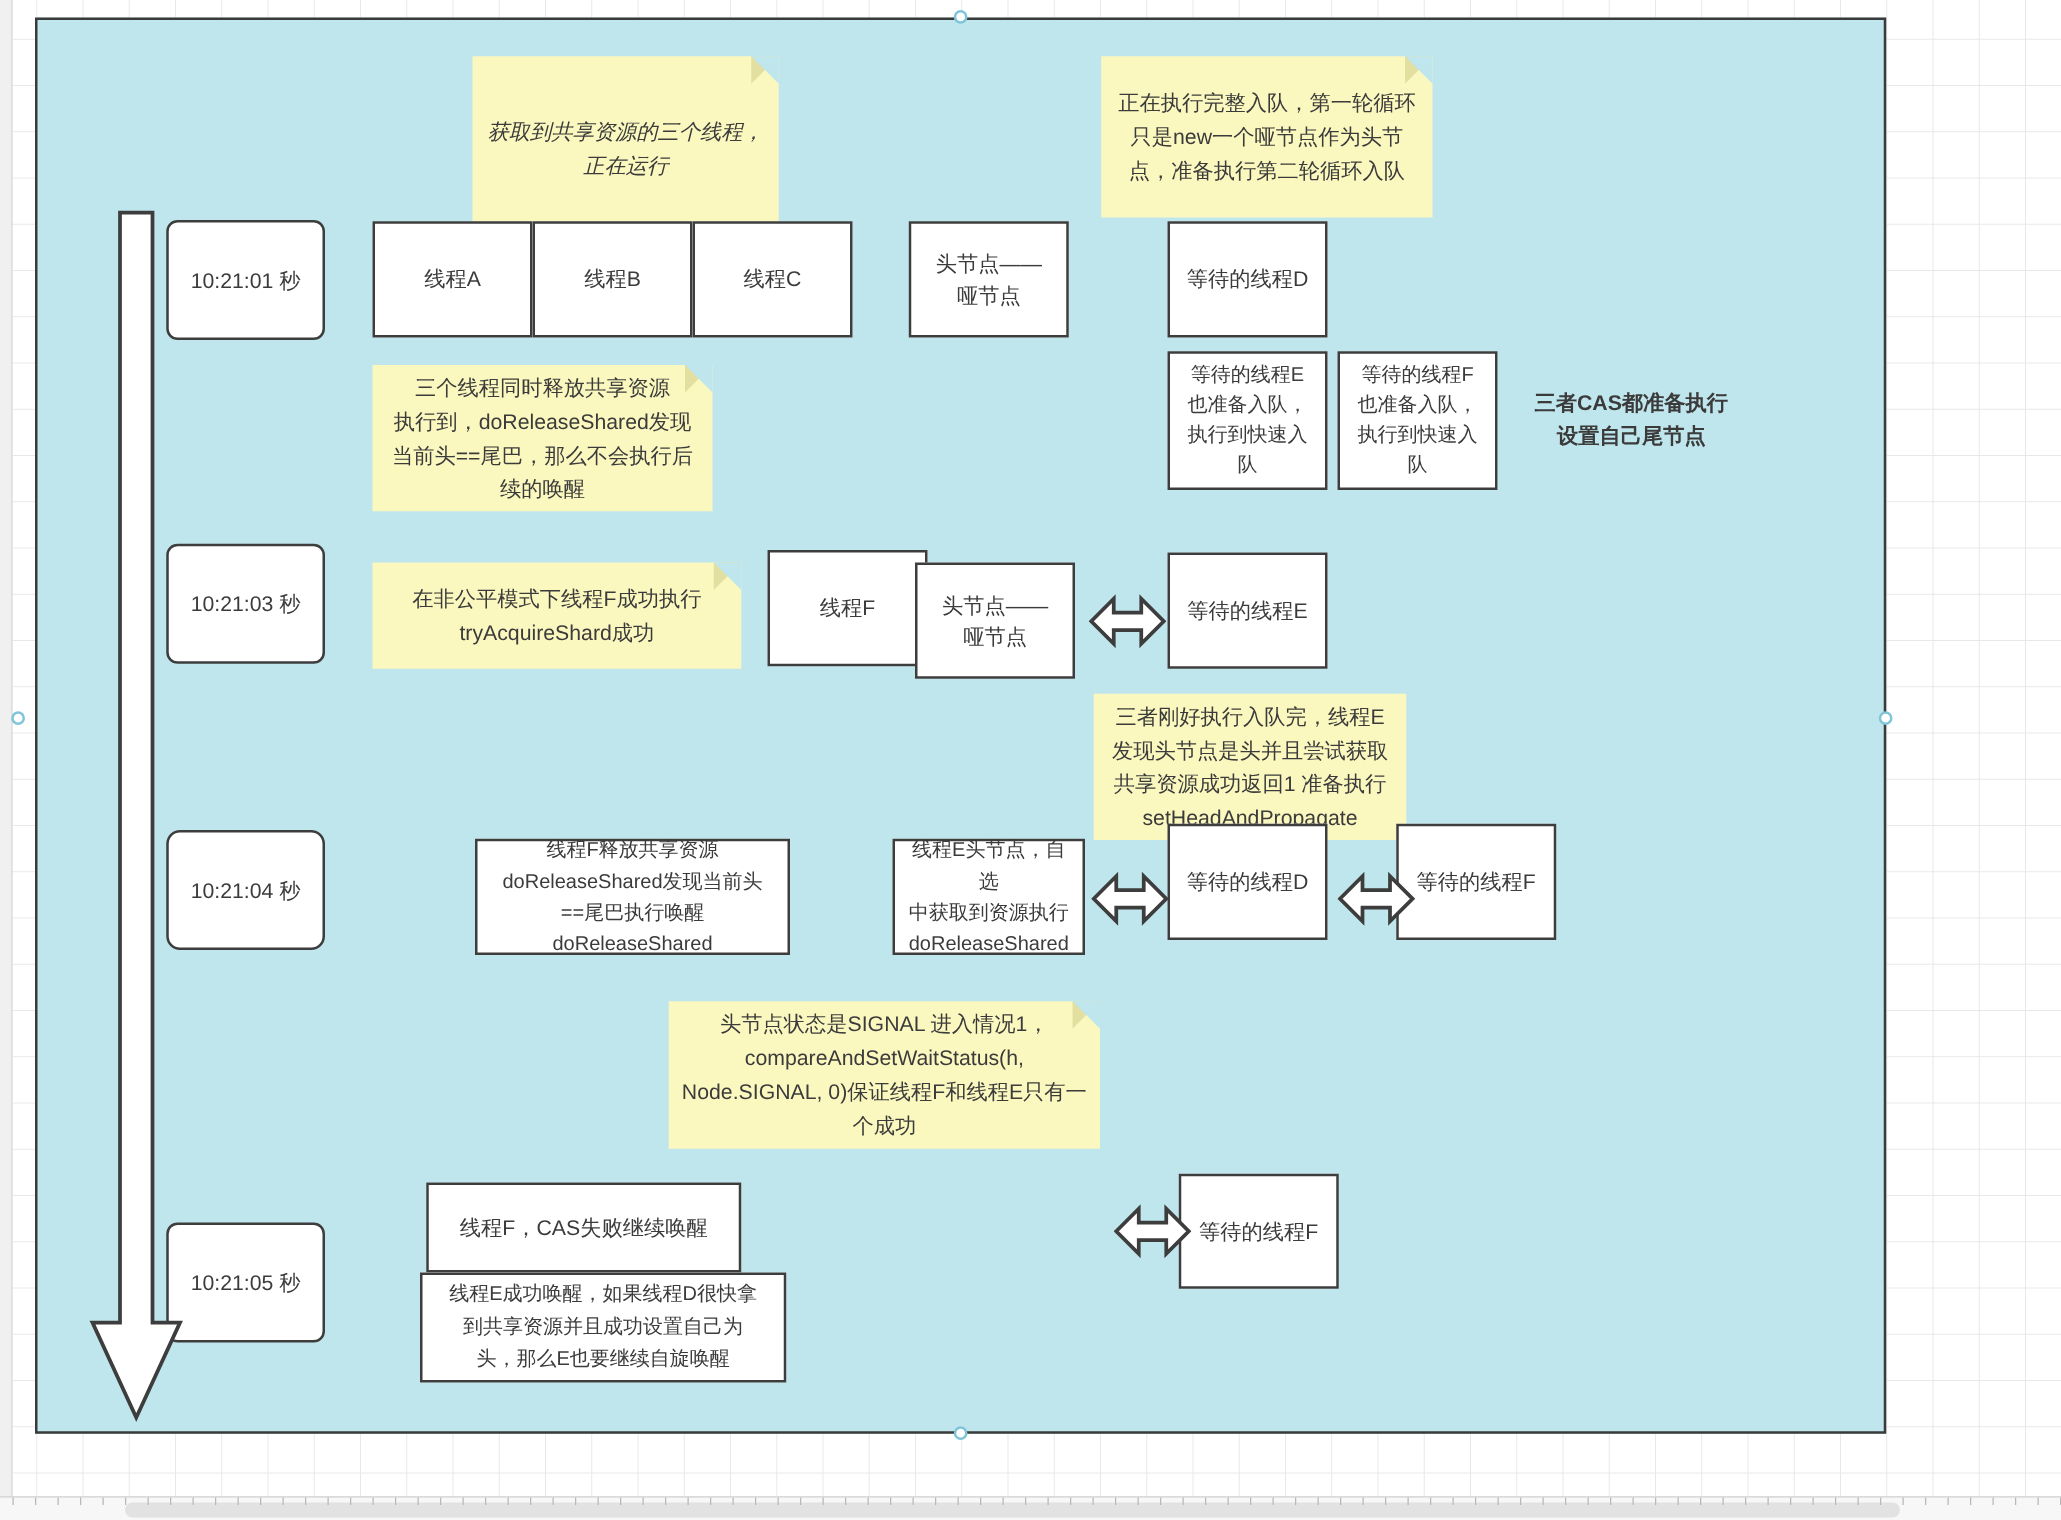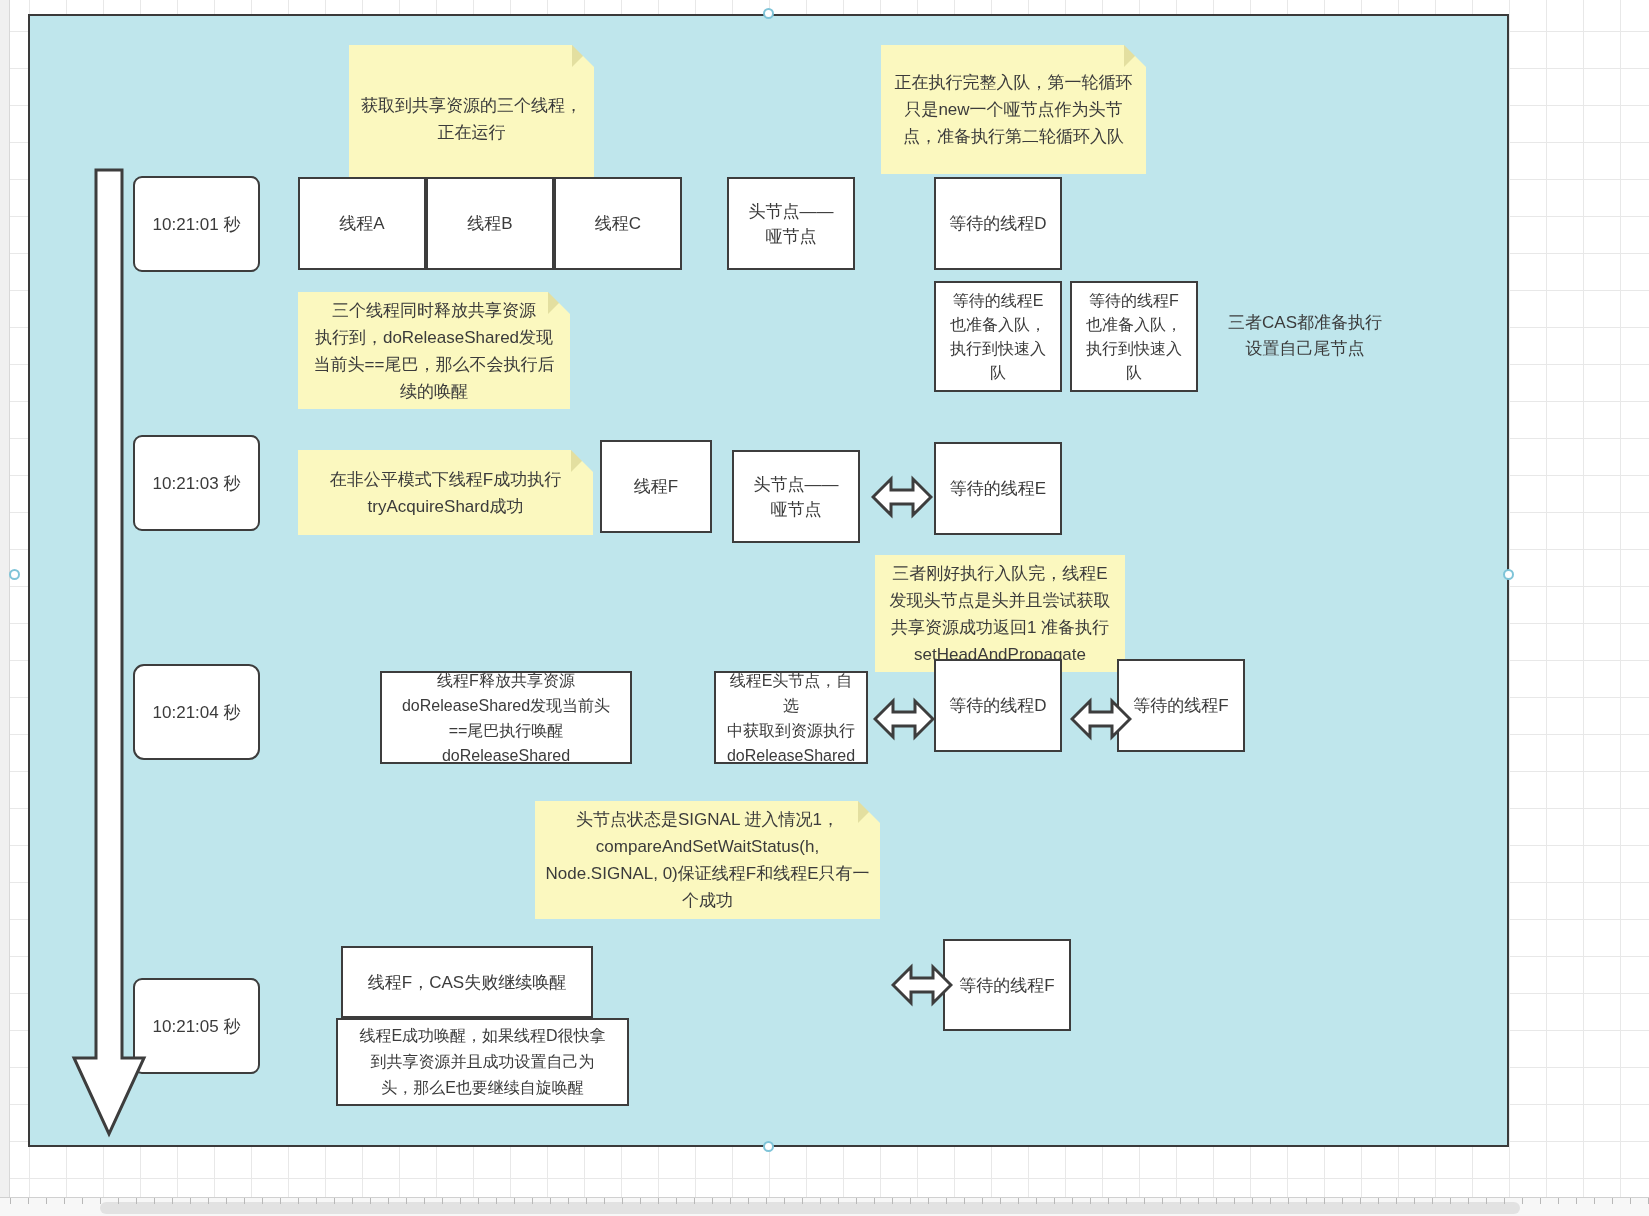--- a/index.html
+++ b/index.html
@@ -128,21 +128,21 @@
 
     <svg class="timeline-arrow" style="left:40px; top:152px;" width="78" height="970" viewBox="0 0 78 970">
       <polygon points="26,2 52,2 52,890 74,890 39,966 4,890 26,890" fill="#ffffff" stroke="#3d3d3d" stroke-width="3" stroke-linejoin="miter"></polygon>
     </svg>
 
     <div class="node rounded" style="left:103px; top:160px; width:127px; height:96px;">10:21:01 秒</div>
     <div class="node rounded" style="left:103px; top:419px; width:127px; height:96px;">10:21:03 秒</div>
     <div class="node rounded" style="left:103px; top:648px; width:127px; height:96px;border-radius:11px;">10:21:04 秒</div>
     <div class="node rounded" style="left:103px; top:962px; width:127px; height:96px;">10:21:05 秒</div>
 
-    <div class="note folded" style="left:319px; top:29px; width:245px; height:148px;">获取到共享资源的三个线程，
+    <div class="note folded" style="left:348px; top:29px; width:245px; height:148px;font-style:italic;">获取到共享资源的三个线程，
 正在运行</div>
 
     <div class="note folded" style="left:851px; top:29px; width:265px; height:129px;">正在执行完整入队，第一轮循环
 只是new一个哑节点作为头节
 点，准备执行第二轮循环入队</div>
 
     <div class="node" style="left:268px; top:161px; width:128px; height:93px;">线程A</div>
     <div class="node" style="left:396px; top:161px; width:128px; height:93px;">线程B</div>
     <div class="node" style="left:524px; top:161px; width:128px; height:93px;">线程C</div>
 
@@ -158,27 +158,27 @@
 
     <div class="node" style="left:904px; top:265px; width:128px; height:111px; font-size:16px; line-height:24px;">等待的线程E
 也准备入队，
 执行到快速入
 队</div>
     <div class="node" style="left:1040px; top:265px; width:128px; height:111px; font-size:16px; line-height:24px;">等待的线程F
 也准备入队，
 执行到快速入
 队</div>
 
-    <div class="plaintext" style="left:1175px; top:294px; width:200px;">三者CAS都准备执行
+    <div class="plaintext" style="left:1175px; top:294px; width:200px;font-weight:bold;">三者CAS都准备执行
 设置自己尾节点</div>
 
     <div class="note folded" style="left:268px; top:434px; width:295px; height:85px;">在非公平模式下线程F成功执行
 tryAcquireShard成功</div>
 
-    <div class="node" style="left:570px; top:424px; width:112px; height:93px;text-align:right;">线程F</div>
+    <div class="node" style="left:584px; top:424px; width:128px; height:93px;text-align:right;">线程F</div>
 
     <div class="node" style="left:702px; top:434px; width:128px; height:93px;">头节点——
 哑节点</div>
 
     <svg class="dbl-arrow" style="left:841px; top:455px;" width="62" height="52" viewBox="0 0 62 52">
       <polygon points="2,26 20,8 20,19 42,19 42,8 60,26 42,44 42,33 20,33 20,44" fill="#ffffff" stroke="#3d3d3d" stroke-width="3" stroke-linejoin="miter"></polygon>
     </svg>
 
     <div class="node" style="left:904px; top:426px; width:128px; height:93px;">等待的线程E</div>
 

